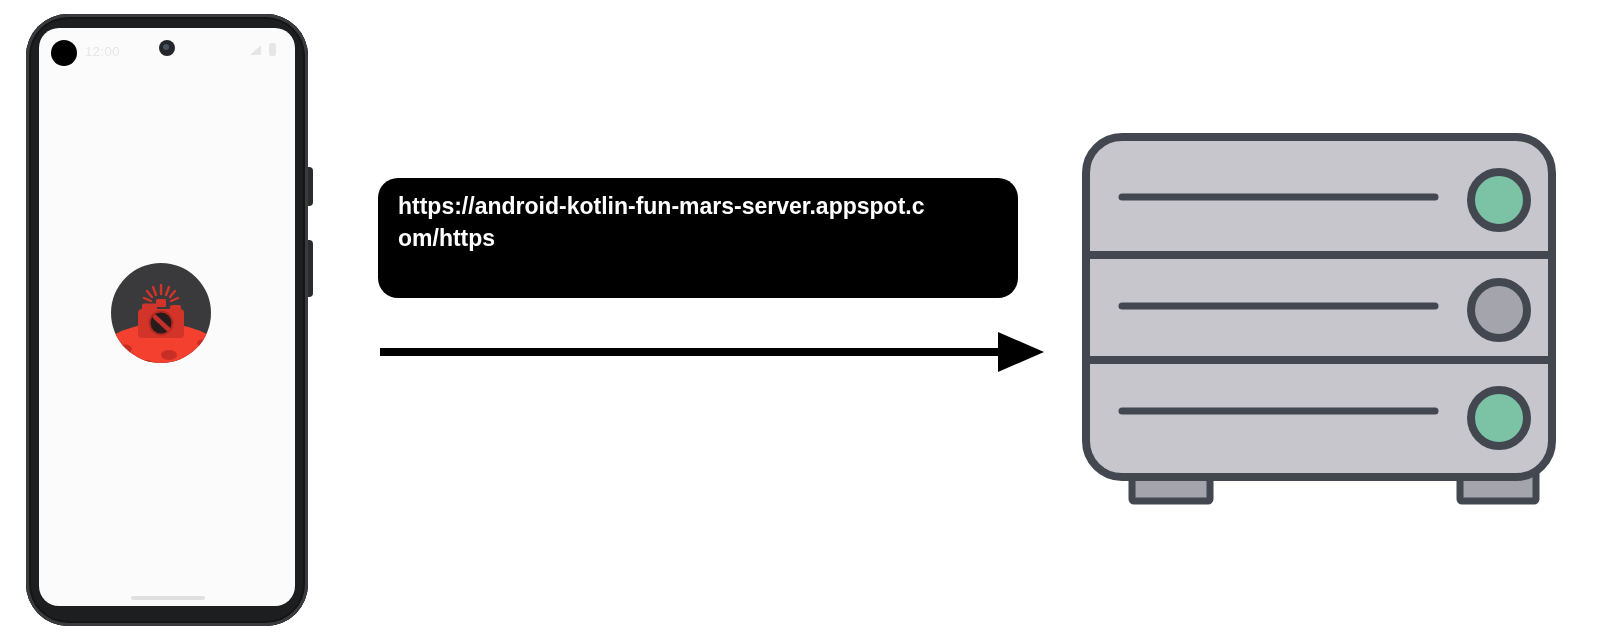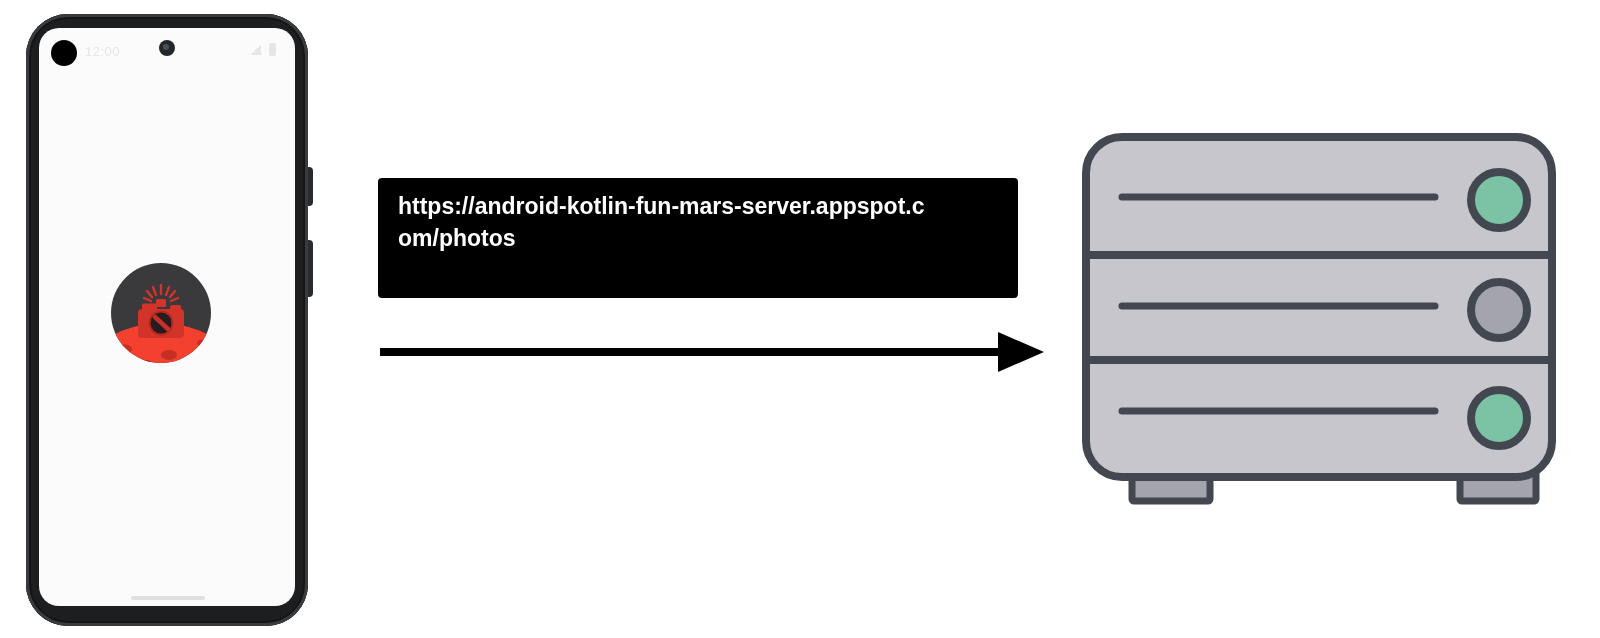--- a/index.html
+++ b/index.html
@@ -40,21 +40,21 @@
   .punch-hole{position:absolute;left:120px;top:12px;width:16px;height:16px;border-radius:50%;background:#24262a;}
   .punch-hole::after{content:"";position:absolute;left:4px;top:4px;width:6px;height:6px;border-radius:50%;background:#46525e;}
   .signal-icon{position:absolute;right:34px;top:17px;width:0;height:0;
     border-left:11px solid transparent;border-bottom:10px solid var(--statusbar-items);}
   .battery-icon{position:absolute;right:19px;top:15px;width:7px;height:13px;background:var(--statusbar-items);border-radius:2px;}
   .app-icon{position:absolute;left:70px;top:233px;width:104px;height:104px;}
   .gesture-bar{position:absolute;left:92px;top:568px;width:74px;height:4px;border-radius:2px;background:var(--gesture-bar);}
 
   
   .request-box{position:absolute;left:378px;top:178px;width:640px;height:120px;
-    background:var(--request-box-bg);border-radius:4px;padding:12px 20px 0 20px;}
+    background:var(--request-box-bg);border-radius:20px;padding:12px 20px 0 20px;}
   .request-box .line{color:var(--request-text);font-weight:700;font-size:23px;line-height:32px;white-space:nowrap;}
   .arrow-svg{position:absolute;left:378px;top:329px;width:668px;height:46px;}
 
   
   .server-svg{position:absolute;left:1082px;top:133px;width:478px;height:372px;}
 </style>
 </head>
 <body>
 
 <div class="canvas">
@@ -103,21 +103,21 @@
           </g>
         </g>
       </svg>
 
       <div class="gesture-bar"></div>
     </div>
   </div>
 
   <div class="request-box">
     <div class="line">https://android-kotlin-fun-mars-server.appspot.c</div>
-    <div class="line">om/photos</div>
+    <div class="line">om/https</div>
   </div>
 
   <svg class="arrow-svg" viewBox="0 0 668 46">
     <line x1="2" y1="23" x2="624" y2="23" style="stroke:var(--arrow)" stroke-width="8"></line>
     <polygon points="620,3 666,23 620,43" style="fill:var(--arrow)"></polygon>
   </svg>
 
   <svg class="server-svg" viewBox="0 0 478 372">
 
     <rect x="50" y="330" width="78" height="38" rx="2" style="fill:var(--server-foot);stroke:var(--server-outline)" stroke-width="7"></rect>

